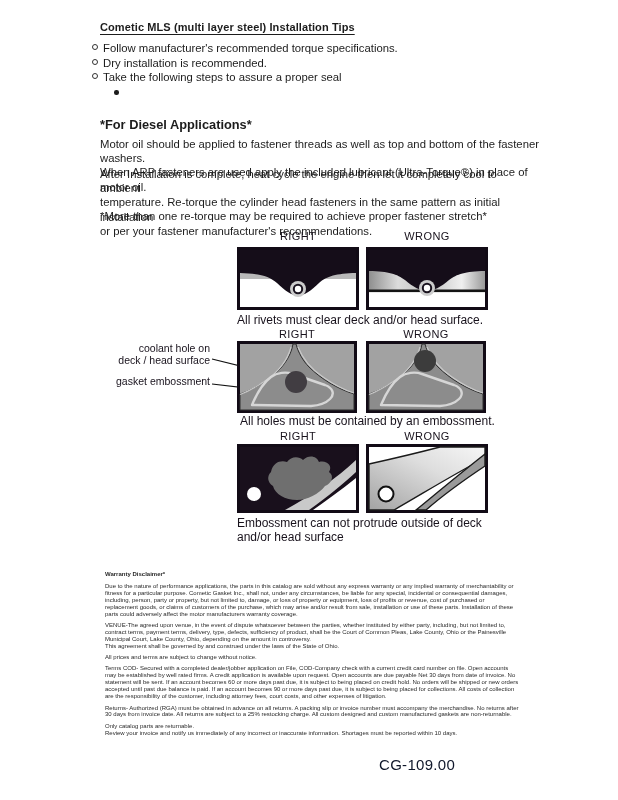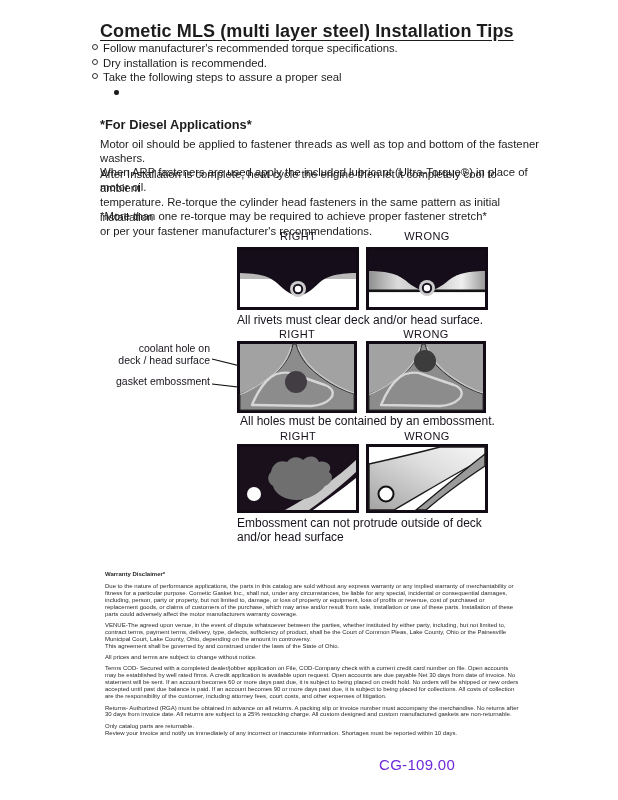--- a/index.html
+++ b/index.html
@@ -1,38 +1,38 @@
 <!DOCTYPE html>
 <html><head>
 <meta charset="utf-8">
 <style>
   html,body{margin:0;padding:0;background:#ffffff;}
   body{width:618px;height:800px;position:relative;overflow:hidden;
        font-family:"Liberation Sans","DejaVu Sans",sans-serif;color:#1c1c1c;
        -webkit-font-smoothing:antialiased;}
   .abs{position:absolute;}
-  .title{left:100px;top:21px;font-size:18px;font-weight:bold;
+  .title{left:100px;top:21px;font-size:11px;font-weight:bold;
          text-decoration:underline;text-underline-offset:3px;letter-spacing:.1px;text-align:right;}
   .bullets{left:92px;top:41px;font-size:11.3px;line-height:14.6px;}
   .b-row{white-space:nowrap;}
   .b-sub{padding-left:22px;}
   .circ{display:inline-block;width:4px;height:4px;border:1px solid #333;
         border-radius:50%;margin-right:5px;vertical-align:2px;}
   .dot{display:inline-block;width:4.5px;height:4.5px;background:#1c1c1c;
        border-radius:50%;margin-right:4px;vertical-align:1px;}
   .h2{left:100px;top:117px;font-size:12.8px;font-weight:bold;}
   .para{left:100px;width:440px;font-size:11.3px;line-height:14.2px;white-space:pre-line;}
   .p1{top:137px;} .p2{top:167px;} .pnote{top:209px;}
   .dlabel{font-size:11px;letter-spacing:.4px;text-align:center;color:#18121c;}
   .caption{font-size:12px;line-height:13.5px;color:#18121c;}
   .ann{font-size:10.5px;line-height:11.5px;text-align:right;color:#18121c;}
   .legal{left:105px;top:571px;width:414px;font-size:6px;line-height:6.9px;color:#2a2a2a;}
   .legal p{margin:0 0 4.5px 0;white-space:pre-line;}
   .legal .lh{font-weight:bold;margin-bottom:5px;}
-  .pagenum{left:379px;top:756px;font-size:15px;letter-spacing:.3px;color:#6d28d9;}
+  .pagenum{left:379px;top:756px;font-size:15px;letter-spacing:.3px;color:#0f172a;}
   svg{display:block;}
 </style>
 </head>
 <body>
 
 <div class="abs title">Cometic MLS (multi layer steel) Installation Tips</div>
 
 <div class="abs bullets">
   <div class="b-row"><span class="circ"></span><span>Follow manufacturer's recommended torque specifications.</span></div>
   <div class="b-row"><span class="circ"></span><span>Dry installation is recommended.</span></div>

